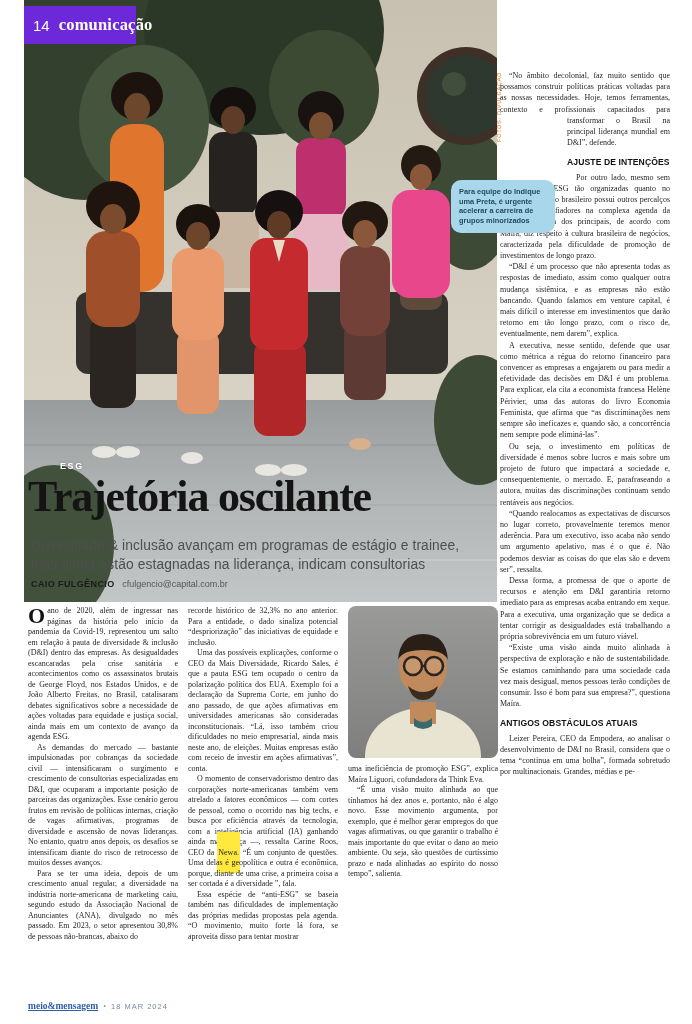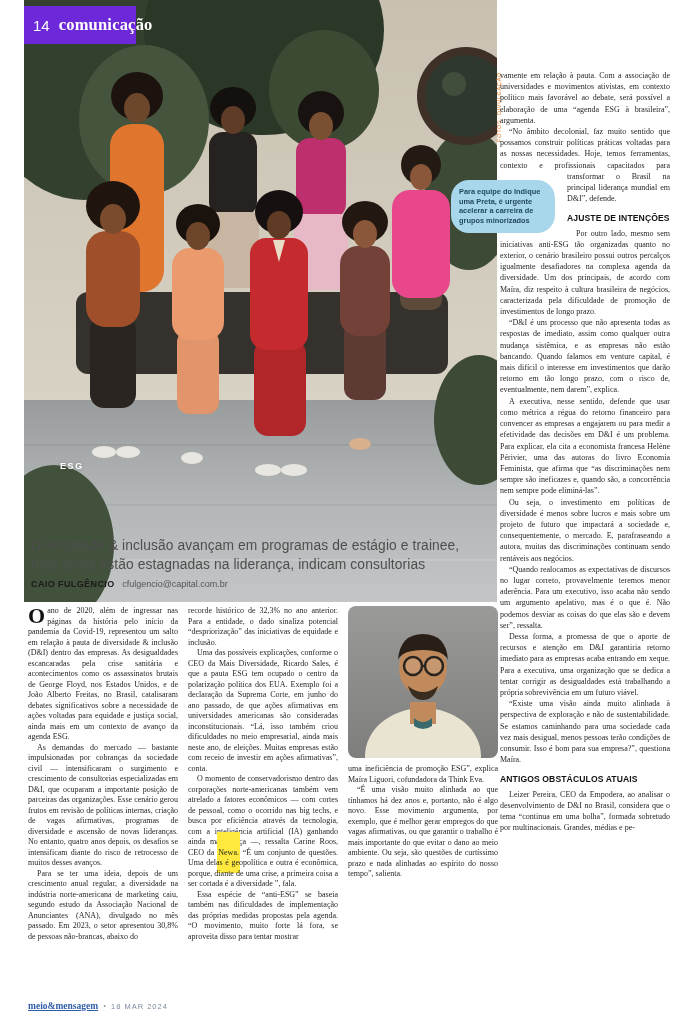--- a/index.html
+++ b/index.html
@@ -15,21 +15,21 @@
   
   .photo{position:absolute;left:24px;top:0;width:473px;height:602px;overflow:hidden;z-index:1;}
   .photo svg{display:block;}
 
   .photo-credit{position:absolute;left:496px;top:72px;z-index:2;color:#e87722;
     font-family:"Liberation Sans",sans-serif;font-size:5.5px;letter-spacing:.7px;
     writing-mode:vertical-rl;transform:rotate(180deg);}
 
   
   .bubble{position:absolute;left:451px;top:180px;width:104px;box-sizing:border-box;z-index:7;
-    background:#a8d7ec;border-radius:18px;padding:7px 8px;
+    background:#a8d7ec;border-radius:10px;padding:7px 8px;
     font-family:"Liberation Sans",sans-serif;font-size:7.4px;line-height:1.3;font-weight:700;color:#234a5e;}
 
   
   .esg-tag{position:absolute;left:60px;top:461px;z-index:4;color:#fff;
     font-family:"Liberation Sans",sans-serif;font-weight:700;font-size:9px;letter-spacing:1.6px;
     text-shadow:0 0 3px rgba(0,0,0,.25);}
   .headline{position:absolute;left:28px;top:474px;width:462px;z-index:4;
     font-family:"Liberation Serif",serif;font-weight:700;font-size:44px;letter-spacing:-1.2px;
     color:#141414;line-height:1.05;}
   .subtitle{position:absolute;left:31px;top:536px;width:456px;z-index:4;
@@ -172,20 +172,21 @@
   <div class="section-badge">
     <span class="pagenum">14</span>
     <span class="section">comunicação</span>
   </div>
 
   <div class="photo-credit">FOTOS: DIVULGAÇÃO</div>
 
   <div class="bubble">Para equipe do Indique uma Preta, é urgente acelerar a carreira de grupos minorizados</div>
 
   <div class="esg-tag">ESG</div>
+  <h1 class="headline" style="margin:0;">Trajetória oscilante</h1>
   <div class="subtitle">Diversidade &amp; inclusão avançam em programas de estágio e trainee, mas ainda estão estagnadas na liderança, indicam consultorias</div>
   <div class="byline">
     <span class="author">CAIO FULGÊNCIO</span>
     <span class="email">cfulgencio@capital.com.br</span>
   </div>
 
   <div class="columns">
     <div class="col">
       <p><span class="dropcap">O</span><span>ano de 2020, além de ingressar nas páginas da história pelo início da pandemia da Covid-19, representou um salto em relação à pauta de diversidade &amp; inclusão (D&amp;I) dentro das empresas. As desigualdades escancaradas pela crise sanitária e acontecimentos como os assassinatos brutais de George Floyd, nos Estados Unidos, e de João Alberto Freitas, no Brasil, catalisaram debates significativos sobre a necessidade de ações voltadas para equidade e justiça social, ainda mais em um contexto de avanço da agenda ESG.</span></p>
       <p class="indent">As demandas do mercado — bastante impulsionadas por cobranças da sociedade civil — intensificaram o surgimento e crescimento de consultorias especializadas em D&amp;I, que ocuparam a importante posição de parceiras das organizações. Esse cenário gerou frutos em revisão de políticas internas, criação de vagas afirmativas, programas de diversidade e ascensão de novas lideranças. No entanto, quatro anos depois, os desafios se intensificam diante do risco de retrocesso de muitos desses avanços.</p>
@@ -219,21 +220,20 @@
             <line x1="74" y1="60" x2="77" y2="60" stroke="#2a2420" stroke-width="2.5"></line>
           </svg>
         </div>
       </div>
       <p>uma ineficiência de promoção ESG”, explica Maíra Liguori, cofundadora da Think Eva.</p>
       <p class="indent">“É uma visão muito alinhada ao que tínhamos há dez anos e, portanto, não é algo novo. Esse movimento argumenta, por exemplo, que é melhor gerar empregos do que vagas afirmativas, ou que garantir o trabalho é mais importante do que evitar o dano ao meio ambiente. Ou seja, são questões de curtíssimo prazo e nada alinhadas ao espírito do nosso tempo”, salienta.</p>
     </div>
   </div>
 
   <div class="rightcol">
-    <p>vamente em relação à pauta. Com a associação de universidades e movimentos ativistas, em contexto político mais favorável ao debate, será possível a elaboração de uma “agenda ESG à brasileira”, argumenta.</p>
     <p class="indent"><span class="bubble-spacer"></span><span>“No âmbito decolonial, faz muito sentido que possamos construir políticas práticas voltadas para as nossas necessidades. Hoje, temos ferramentas, contexto e profissionais capacitados para transformar o Brasil na principal liderança mundial em D&amp;I”, defende.</span></p>
     <div class="col-heading">AJUSTE DE INTENÇÕES</div>
     <p class="indent">Por outro lado, mesmo sem iniciativas anti-ESG tão organizadas quanto no exterior, o cenário brasileiro possui outros percalços igualmente desafiadores na complexa agenda da diversidade. Um dos principais, de acordo com Maíra, diz respeito à cultura brasileira de negócios, caracterizada pela dificuldade de promoção de investimentos de longo prazo.</p>
     <p class="indent">“D&amp;I é um processo que não apresenta todas as respostas de imediato, assim como qualquer outra mudança sistêmica, e as empresas não estão bancando. Quando falamos em venture capital, é mais difícil o interesse em investimentos que darão retorno em tão longo prazo, com o risco de, eventualmente, nem darem”, explica.</p>
     <p class="indent">A executiva, nesse sentido, defende que usar como métrica a régua do retorno financeiro para convencer as empresas a engajarem ou para medir a efetividade das decisões em D&amp;I é um problema. Para explicar, ela cita a economista francesa Helène Périvier, uma das autoras do livro Economia Feminista, que afirma que “as discriminações nem sempre são ineficazes e, quando são, a concorrência nem sempre pode eliminá-las”.</p>
     <p class="indent">Ou seja, o investimento em políticas de diversidade é menos sobre lucros e mais sobre um projeto de futuro que impactará a sociedade e, consequentemente, o mercado. E, parafraseando a autora, muitas das discriminações continuam sendo rentáveis aos negócios.</p>
     <p class="indent">“Quando realocamos as expectativas de discursos no lugar correto, provavelmente teremos menor aderência. Para um executivo, isso acaba não sendo um argumento apelativo, mas é o que é. Não podemos desviar as coisas do que elas são e devem ser”, ressalta.</p>
     <p class="indent">Dessa forma, a promessa de que o aporte de recursos e atenção em D&amp;I garantiria retorno imediato para as empresas acaba entrando em xeque. Para a executiva, uma organização que se dedica a tentar corrigir as desigualdades está trabalhando a própria sobrevivência em um futuro viável.</p>
     <p class="indent">“Existe uma visão ainda muito alinhada à perspectiva de exploração e não de sustentabilidade. Se estamos caminhando para uma sociedade cada vez mais desigual, menos pessoas terão condições de consumir. Isso é bom para sua empresa?”, questiona Maíra.</p>
     <div class="col-heading">ANTIGOS OBSTÁCULOS ATUAIS</div>

